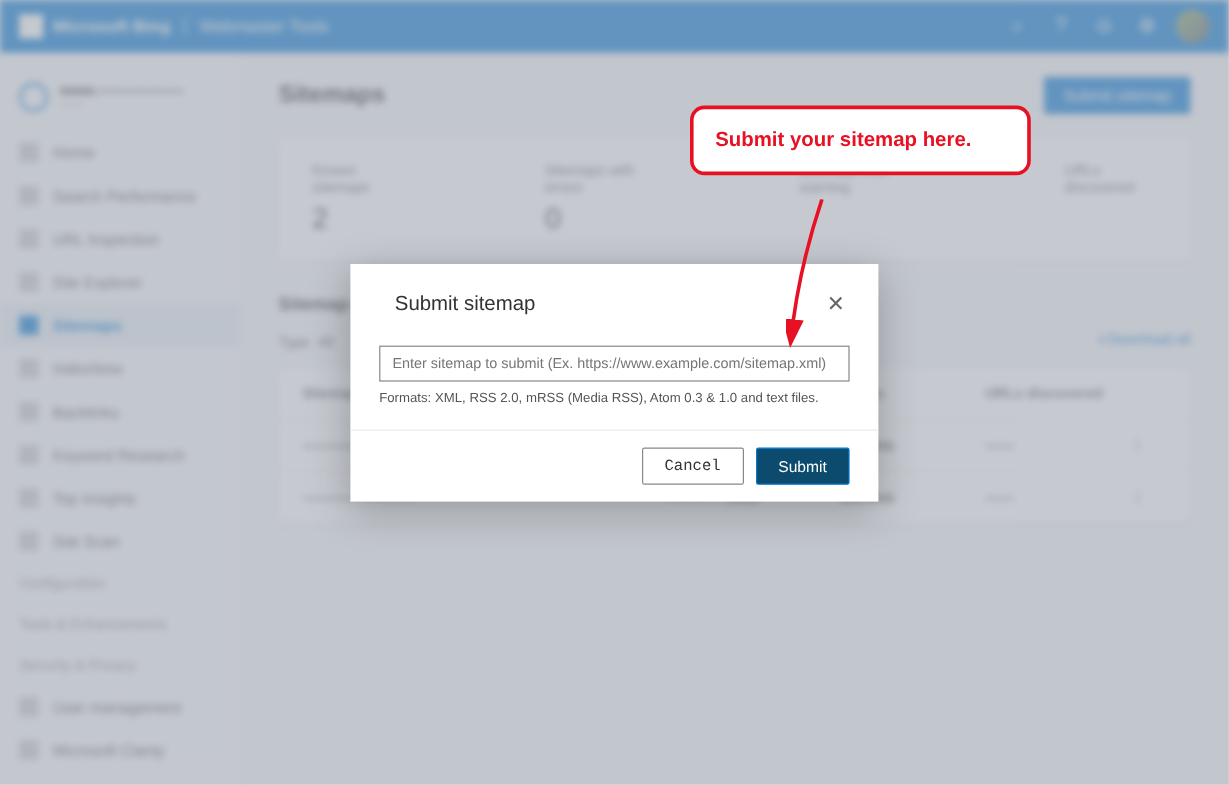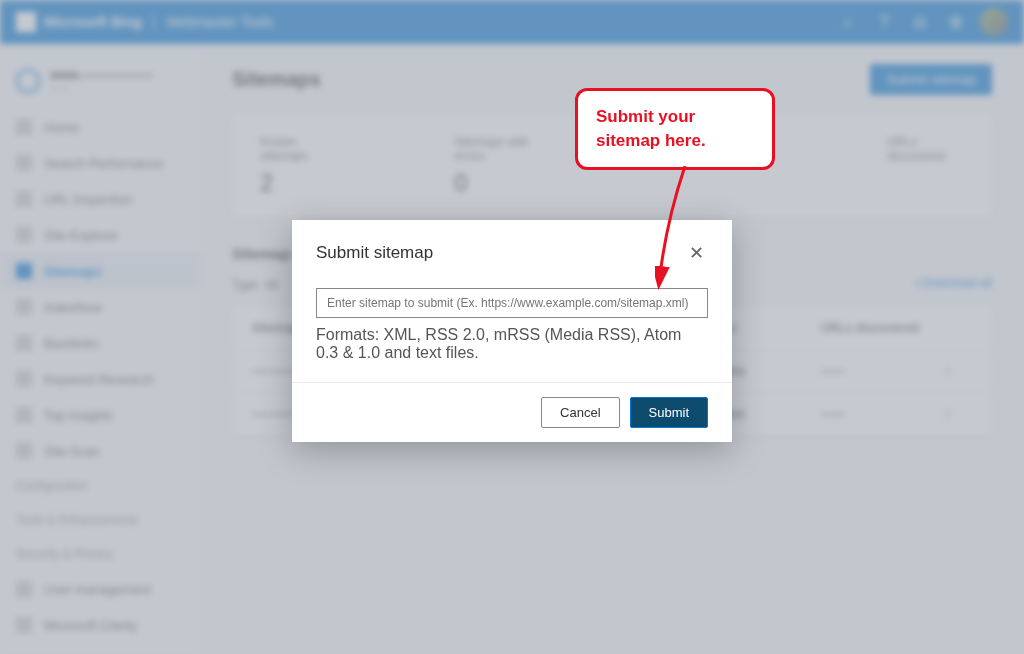--- a/index.html
+++ b/index.html
@@ -43,33 +43,33 @@
 .table-head { color: #666; font-weight: 600; }
 .col-sitemap { flex: 2.5; }
 .col-date { flex: 1.2; }
 .col-status { flex: 1; }
 .col-urls { flex: 1; }
 .col-act { width: 30px; }
 
 
 .overlay { position: absolute; inset: 0; background: rgba(100,110,125,0.35); display: flex; align-items: flex-start; justify-content: center; padding-top: 220px; }
 .modal { width: 440px; background: white; box-shadow: 0 8px 32px rgba(0,0,0,0.25); }
-.modal-head { display: flex; align-items: center; padding: 18px 24px 8px; }
+.modal-head { display: flex; align-items: center; padding: 18px 24px 8px; margin-left: 13px; }
 .modal-title { font-size: 17px; color: #333; }
 .modal-close { margin-left: auto; font-size: 18px; color: #666; cursor: pointer; padding: 4px; }
 .modal-body { padding: 12px 24px 20px; }
 .modal-input { width: 100%; padding: 7px 10px; border: 1px solid #8a8886; font-size: 12px; color: #6d28d9; }
-.modal-hint { font-size: 16px; color: #555; margin-top: 8px; }
+.modal-hint { font-size: 11px; color: #555; margin-top: 8px; }
 .modal-footer { border-top: 1px solid #edebe9; padding: 14px 24px; display: flex; justify-content: flex-end; gap: 10px; }
 .btn { padding: 7px 18px; font-size: 13px; border-radius: 2px; cursor: pointer; }
-.btn-secondary { background: white; border: 1px solid #8a8886; color: #333; }
+.btn-secondary { background: white; border: 1px solid #8a8886; color: #333; font-family: Liberation Mono, monospace; }
 .btn-primary { background: #0c4a6e; border: 1px solid #0078d4; color: white; }
 
 
-.callout { position: absolute; left: 575px; top: 88px; width: 200px; }
+.callout { position: absolute; left: 575px; top: 88px; width: 284px; }
 .callout-box { background: white; border: 3px solid #e81123; border-radius: 12px; padding: 14px 18px; color: #e81123; font-size: 17px; font-weight: 700; line-height: 1.4; }
 .callout-arrow { position: absolute; left: 80px; top: 78px; }
 </style>
 </head>
 <body>
 
 <div class="bg-layer">
   <div class="topbar">
     <div class="topbar-logo"></div>
     <span class="topbar-title">Microsoft Bing</span>

